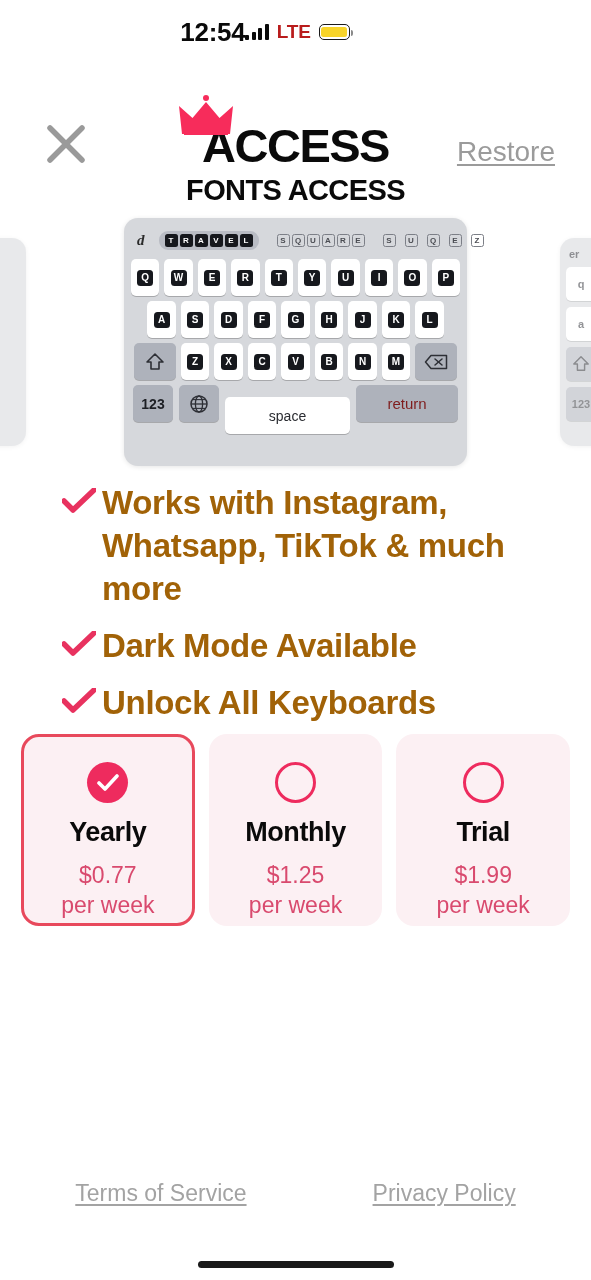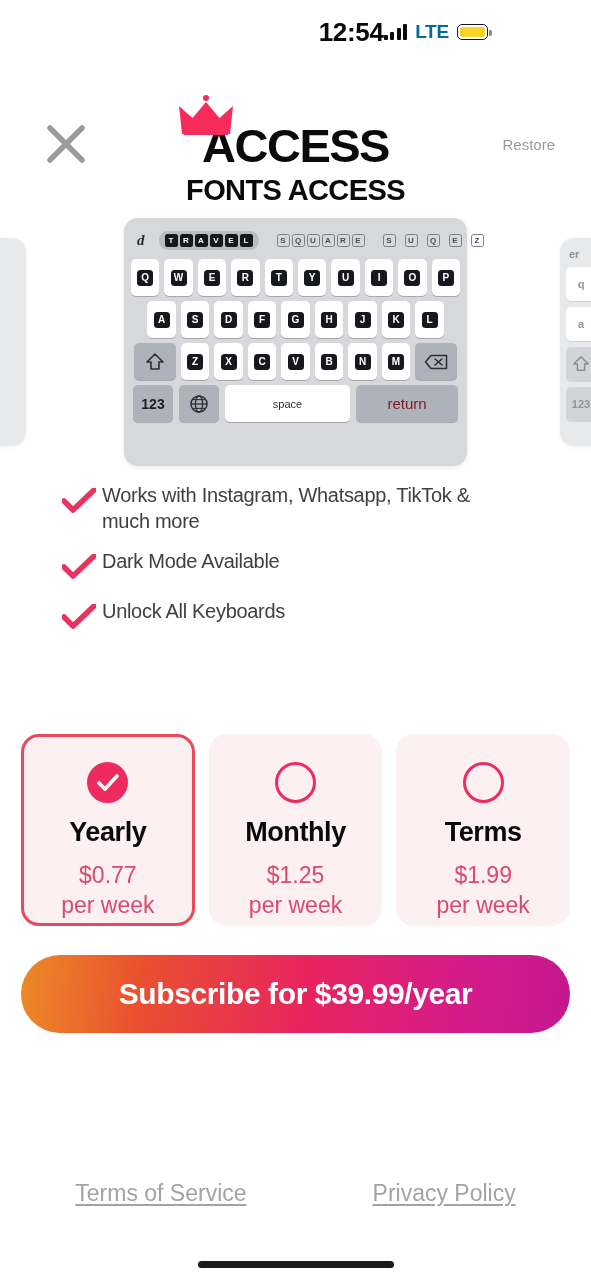--- a/index.html
+++ b/index.html
@@ -7,32 +7,32 @@
     width: 591px; height: 1280px;
     background: #ffffff;
     font-family: "Liberation Sans", sans-serif;
     overflow: hidden;
   }
   .screen { position: relative; width: 591px; height: 1280px; background: #fff; }
 
   
   .statusbar {
     position: absolute; top: 0; left: 0; width: 546px; height: 64px;
-    display: flex; align-items: center; justify-content: flex-end;
+    display: flex; align-items: center; justify-content: center;
     padding: 0 58px 0 42px;
   }
   .status-time { font-size: 26px; font-weight: 700; color: #0a0a0a; letter-spacing: -0.3px; }
   .status-right { display: flex; align-items: center; gap: 8px; }
   .bars { display: flex; align-items: flex-end; gap: 2.5px; height: 16px; }
   .bars i { display: block; width: 4px; background: #0a0a0a; border-radius: 1px; }
   .bars i:nth-child(1){ height: 5px; }
   .bars i:nth-child(2){ height: 8px; }
   .bars i:nth-child(3){ height: 12px; }
   .bars i:nth-child(4){ height: 16px; }
-  .lte { font-size: 19px; font-weight: 700; color: #0369a1; letter-spacing: -0.2px; }
+  .lte { font-size: 19px; font-weight: 700; color: #b91c1c; letter-spacing: -0.2px; }
   .battery { position: relative; width: 31px; height: 16px; border: 1.8px solid #1a1a1a;
              border-radius: 5px; padding: 1.6px; }
   .battery::after { content:""; position:absolute; right:-4.5px; top:4.5px; width:2.6px; height:6px;
                     background:#8a8a8a; border-radius:0 2px 2px 0; }
   .battery .fill { height: 100%; background: #f8d429; border-radius: 2.5px; }
 
   
   .header {
     position: absolute; top: 96px; left: 0; width: 591px; height: 108px;
   }
@@ -50,21 +50,21 @@
     font-size: 47px; font-weight: 900; color: #0a0a0a; letter-spacing: -1.5px;
     line-height: 1.0; font-stretch: condensed; margin-top: 26px;
     font-family: "Liberation Sans", sans-serif;
   }
   .logo-sub {
     font-size: 29px; font-weight: 900; color: #0a0a0a; letter-spacing: -0.6px;
     line-height: 1.0; margin-top: 7px;
   }
   .restore {
     position: absolute; right: 36px; top: 40px;
-    font-size: 15px; color: #9b9b9b; 
+    font-size: 28px; color: #9b9b9b; text-decoration: underline;
     text-underline-offset: 3px; cursor: pointer;
   }
 
   
   .kb-carousel {
     position: absolute; top: 218px; left: 0; width: 591px; height: 248px;
   }
   .kb-card {
     position: absolute; background: #d6d8dc; border-radius: 14px;
     box-shadow: 0 1px 5px rgba(0,0,0,0.10);
@@ -95,38 +95,38 @@
     display: flex; align-items: center; justify-content: center;
     box-shadow: 0 1px 0 rgba(0,0,0,0.22);
   }
   .key .glyph {
     width: 16px; height: 16px; background: #16181d; border-radius: 3.5px; color: #fff;
     font-size: 10px; font-weight: 700; display: flex; align-items: center; justify-content: center;
   }
   .key.wide { background: #aeb2bb; width: 42px; }
   .key.fn   { background: #aeb2bb; width: 40px; height: 37px; color: #1d1f24;
               font-size: 14px; font-weight: 600; }
-  .key.space { background: #ffffff; flex: 1; font-size: 11px; color: #2a2c31; }
+  .key.space { background: #ffffff; flex: 1; font-size: 14px; color: #2a2c31; margin-top: 12px; }
   .key.return { background: #aeb2bb; width: 102px; font-size: 15px; color: #7f1d1d; }
   .kb-row.last { gap: 6px; padding: 0 2px; margin-bottom: 0; }
 
   .kb-side .s-row { display:flex; gap:5px; margin-bottom:6px; }
   .kb-side .s-key { background:#fff; border-radius:5px; width:30px; height:34px;
                     display:flex; align-items:center; justify-content:center;
                     box-shadow: 0 1px 0 rgba(0,0,0,0.18); }
   .kb-side .s-key.g { background:#aeb2bb; }
   .kb-side .s-lab { font-size:11px; color:#3a3c42; font-weight:600; }
   .kb-side .s-top { font-size:11px; color:#33353b; font-weight:700; padding:2px 0 7px 3px; }
 
   
   .features { position: absolute; top: 482px; left: 62px; width: 500px; }
   .feat { display: flex; align-items: flex-start; margin-bottom: 14px; }
   .feat:last-child { margin-bottom: 0; }
   .feat .tick { width: 40px; flex: 0 0 40px; padding-top: 6px; }
-  .feat .txt { font-size: 20px; font-weight: 400; color: #404040; line-height: 1.3;
+  .feat .txt { font-size: 33px; font-weight: 700; color: #a16207; line-height: 1.3;
                letter-spacing: -0.3px; max-width: 420px; }
 
   
   .plans { position: absolute; top: 734px; left: 21px; width: 549px;
            display: flex; gap: 14px; }
   .plan {
     flex: 1; height: 192px; border-radius: 18px; background: #fcf0f3;
     display: flex; flex-direction: column; align-items: center;
     padding-top: 25px; border: 3px solid transparent; cursor: pointer;
   }
@@ -441,27 +441,26 @@
 
     <div class="plan">
       <div class="radio-off"></div>
       <div class="plan-name">Monthly</div>
       <div class="plan-price">$1.25</div>
       <div class="plan-per">per week</div>
     </div>
 
     <div class="plan">
       <div class="radio-off"></div>
-      <div class="plan-name">Terms</div>
+      <div class="plan-name">Trial</div>
       <div class="plan-price">$1.99</div>
       <div class="plan-per">per week</div>
     </div>
   </div>
 
-  <button class="cta">Subscribe for $39.99/year</button>
 
   <div class="footer">
     <a>Terms of Service</a>
     <a>Privacy Policy</a>
   </div>
 
   <div class="home-indicator"></div>
 </div>
 
 </body></html>

